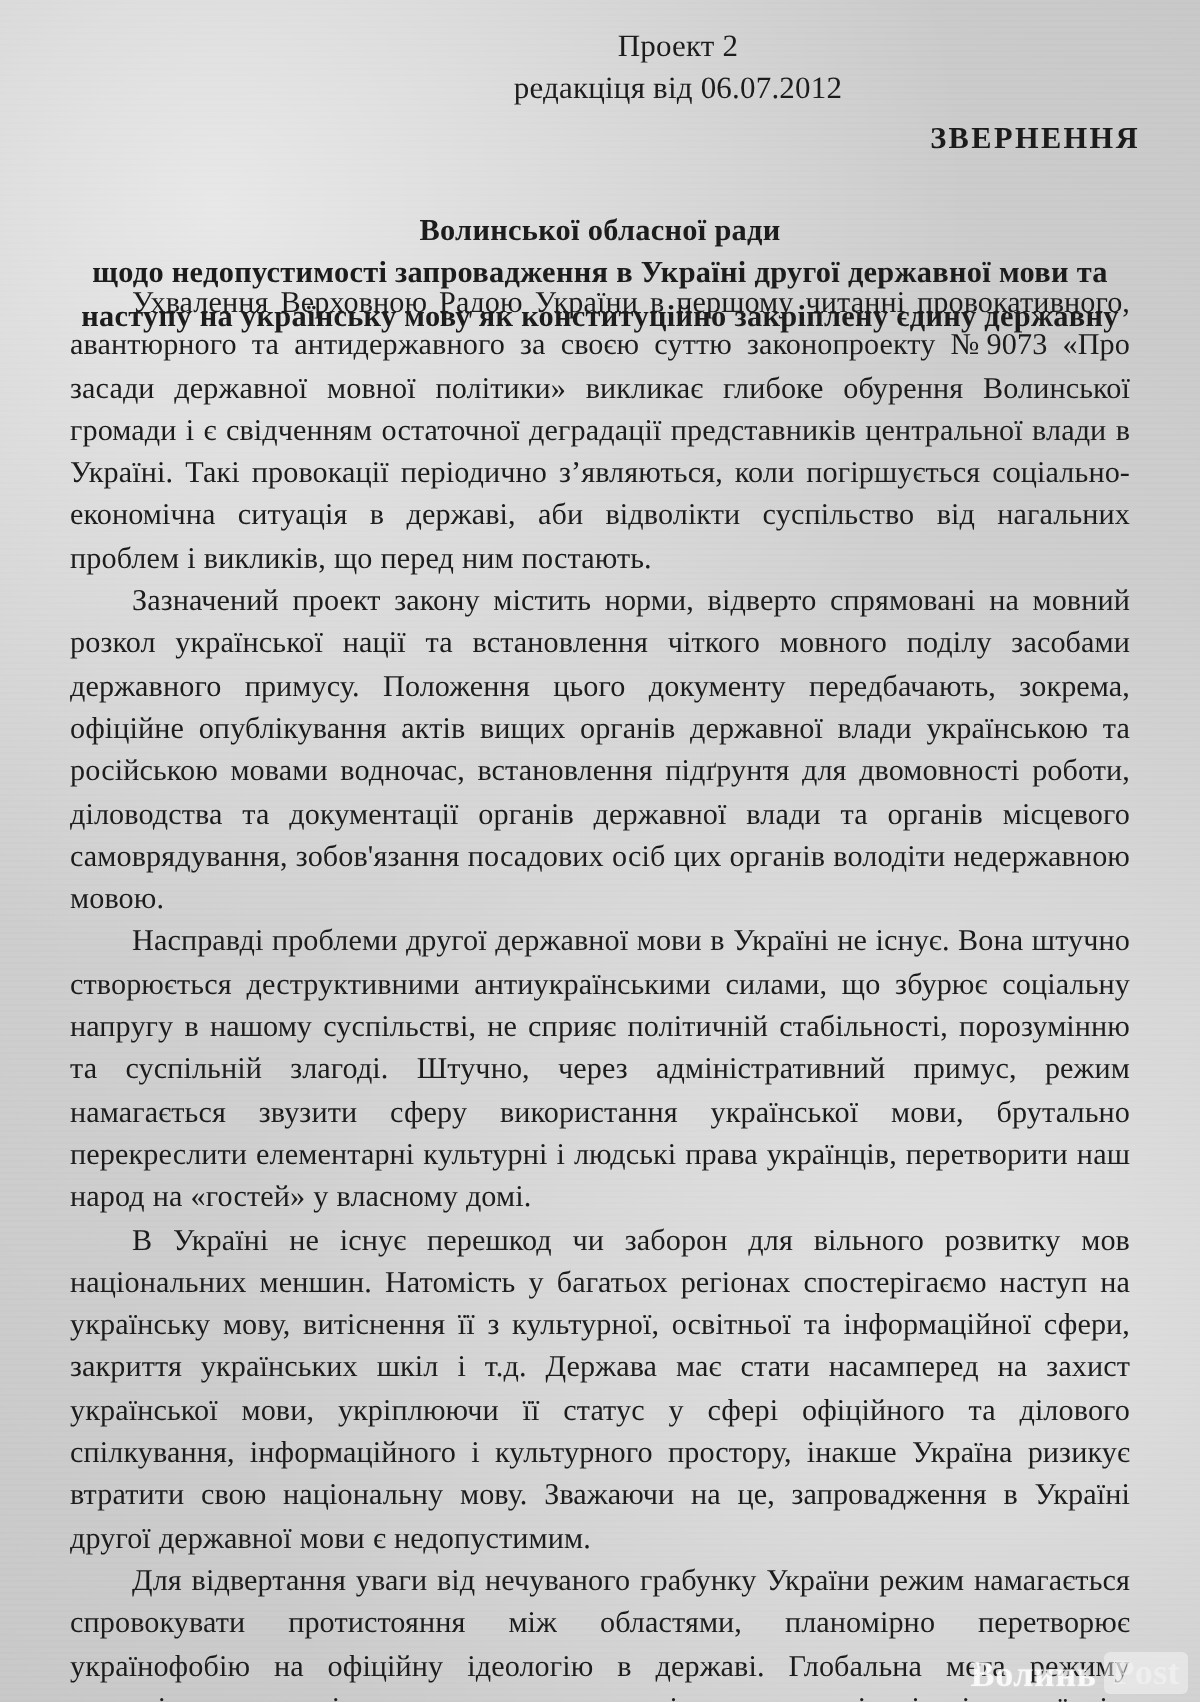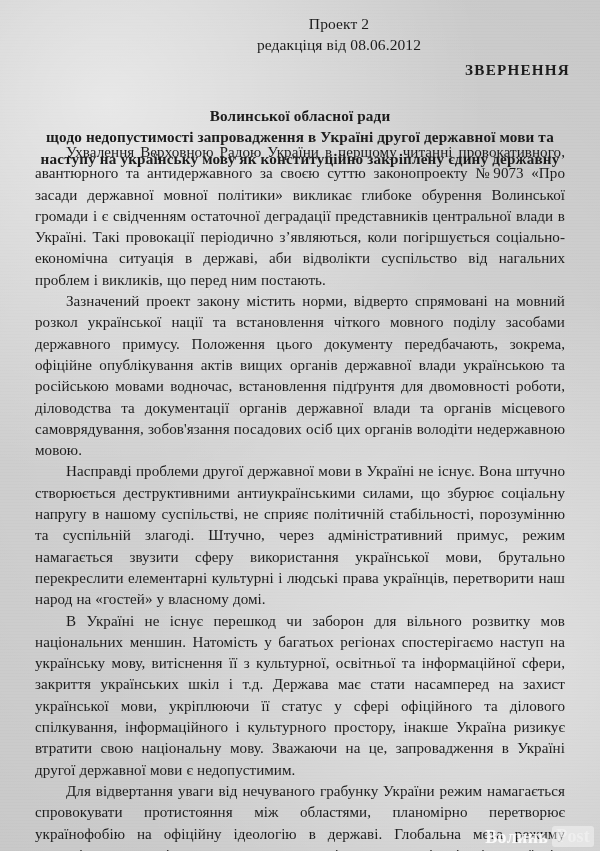--- a/index.html
+++ b/index.html
@@ -110,21 +110,21 @@
 </style>
 </head>
 <body>
 
 <div class="paper"></div>
 
 <div class="sheet">
 
   <div class="doc-header">
     <span class="line">Проект 2</span>
-    <span class="line">редакціця від 08.06.2012</span>
+    <span class="line">редакціця від 06.07.2012</span>
   </div>
 
   <div class="title-block">
     <span class="t-main">ЗВЕРНЕННЯ</span>
     <span class="t-sub">Волинської обласної ради</span>
     <span class="t-desc">щодо недопустимості запровадження в Україні другої державної мови та наступу на українську мову як конституційно закріплену єдину державну</span>
   </div>
 
   <div class="body-text">
     <p>Ухвалення Верховною Радою України в першому читанні провокативного, авантюрного та антидержавного за своєю суттю законопроекту №9073 «Про засади державної мовної політики» викликає глибоке обурення Волинської громади і є свідченням остаточної деградації представників центральної влади в Україні. Такі провокації періодично з’являються, коли погіршується соціально-економічна ситуація в державі, аби відволікти суспільство від нагальних проблем і викликів, що перед ним постають.</p>

